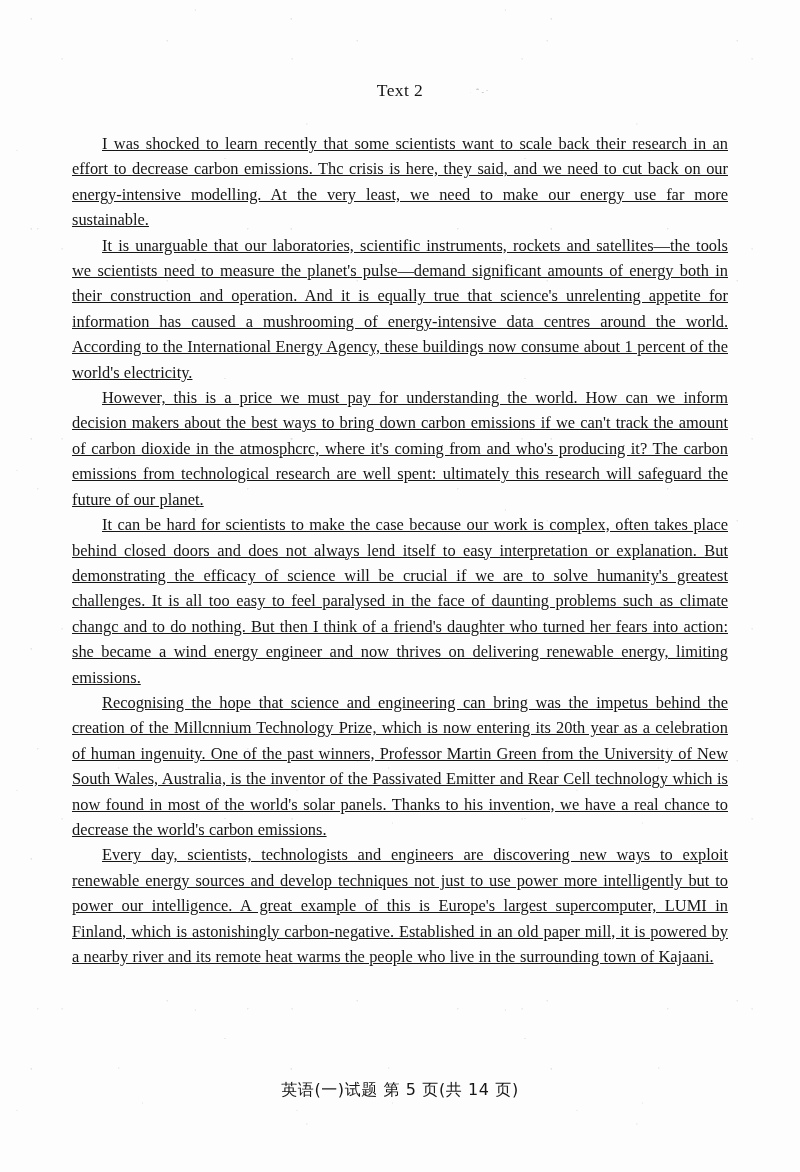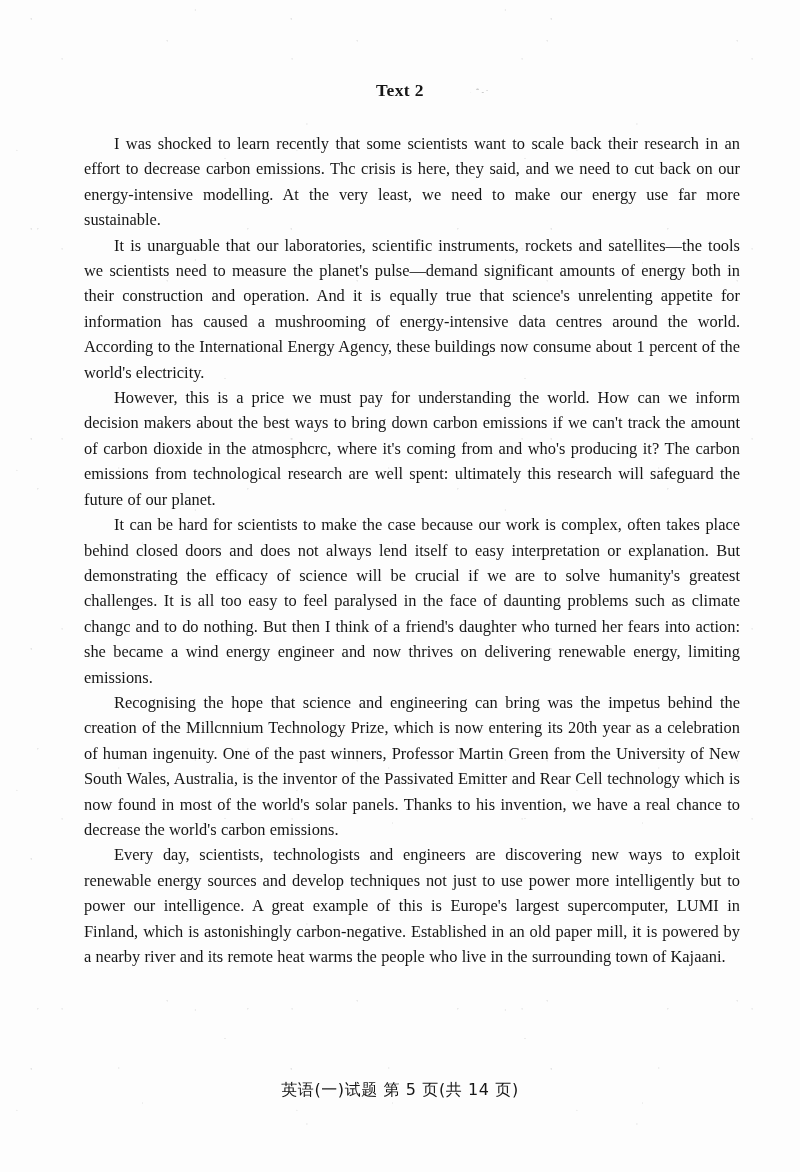--- a/index.html
+++ b/index.html
@@ -43,21 +43,21 @@
                      330px 200px, 280px 320px;
   }
 
   .doc-title {
     position: absolute;
     top: 80px;
     left: 0;
     width: 800px;
     text-align: center;
     font-size: 17.5px;
-    font-weight: bold;
+    font-weight: normal;
     letter-spacing: 0.4px;
   }
 
   
   .title-smudge {
     position: absolute;
     top: 86px;
     left: 466px;
     width: 24px;
     height: 11px;
@@ -65,22 +65,23 @@
     background:
       radial-gradient(ellipse at 20% 55%, rgba(60,60,60,0.85) 0.8px, transparent 1.6px),
       radial-gradient(ellipse at 48% 30%, rgba(60,60,60,0.75) 0.9px, transparent 1.8px),
       radial-gradient(ellipse at 70% 62%, rgba(60,60,60,0.80) 0.8px, transparent 1.7px),
       radial-gradient(ellipse at 88% 38%, rgba(60,60,60,0.70) 0.8px, transparent 1.6px);
   }
 
   .body-text {
     position: absolute;
     top: 131px;
-    left: 84px;
+    left: 72px;
     width: 656px;
+    text-decoration: underline;
   }
 
   .body-text p {
     margin: 0;
     text-indent: 30px;
     text-align: justify;
     text-align-last: left;
     font-size: 16.4px;
     line-height: 25.4px;
     word-spacing: 0.2px;

